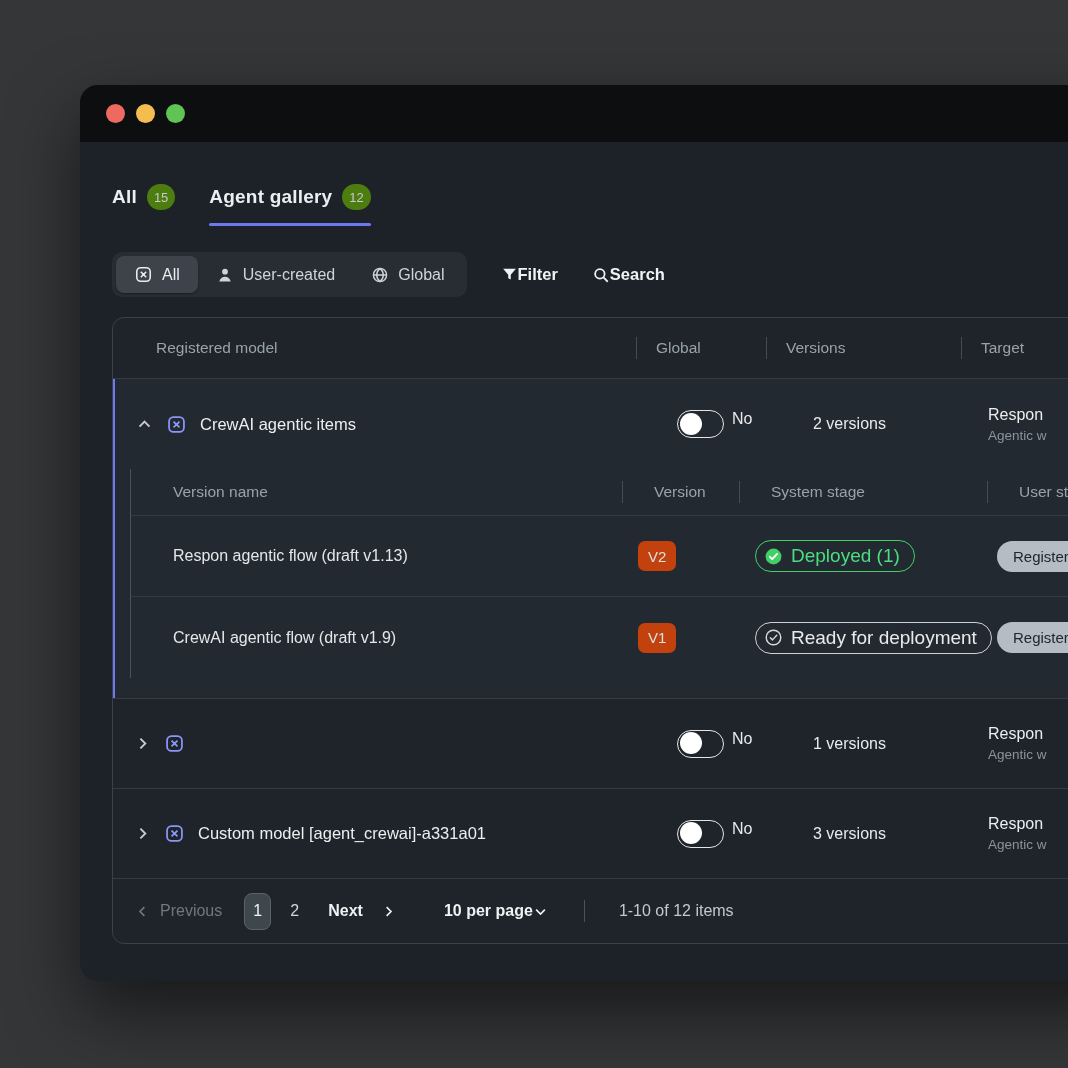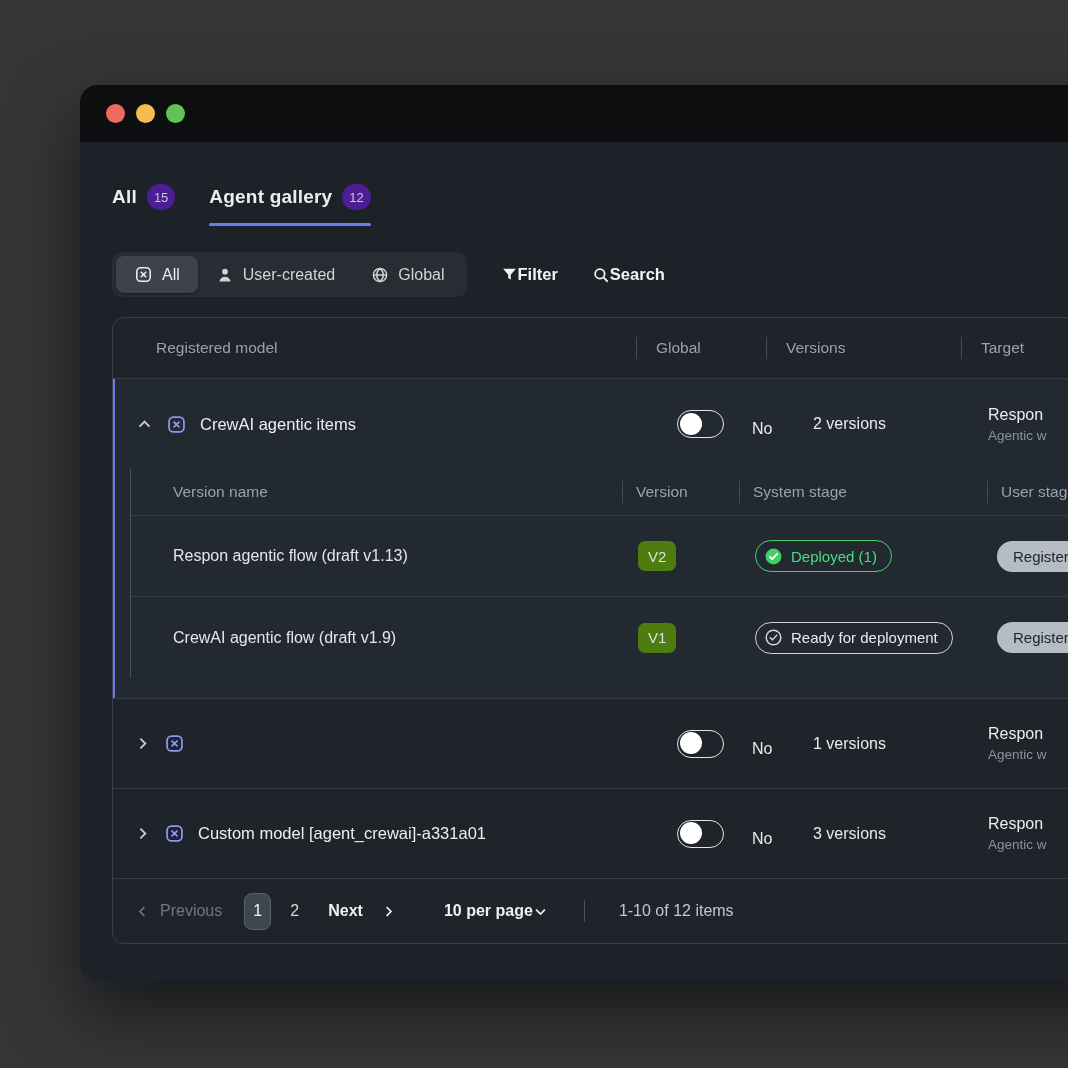--- a/index.html
+++ b/index.html
@@ -25,21 +25,21 @@
   .traffic { width:19px; height:19px; border-radius:50%; }
   .t-red{ background:#ee6a5f; } .t-yellow{ background:#f5bd4f; } .t-green{ background:#5fc454; }
 
   .content { padding:0 32px; }
 
   
   .tabs { display:flex; gap:34px; margin-top:42px; }
   .tab { display:flex; align-items:center; gap:10px; padding-bottom:16px; position:relative; cursor:pointer; }
   .tab-label { font-size:19px; font-weight:600; color:#eceef0; letter-spacing:.2px; }
   .tab-count {
-    min-width:26px; height:26px; border-radius:13px; background:#4c1d95;
+    min-width:26px; height:26px; border-radius:13px; background:#4d7c0f;
     color:#c4cad0; font-size:13px; display:flex; align-items:center; justify-content:center; padding:0 7px;
   }
   .tab.active::after {
     content:""; position:absolute; left:0; right:0; bottom:0; height:3px;
     background:#6d79f1; border-radius:2px;
   }
 
   
   .filterbar { display:flex; align-items:center; margin-top:26px; gap:34px; }
   .segmented {
@@ -79,56 +79,56 @@
     display:grid; grid-template-columns:523px 130px 195px 1fr;
     height:90px; align-items:center;
     border-bottom:1px solid #343b42;
   }
   .group-expanded .mrow { grid-template-columns:521px 130px 195px 1fr; border-bottom:none; }
   .mrow .name-cell { display:flex; align-items:center; gap:13px; padding-left:21px; }
   .mrow .name { font-size:16.5px; color:#eceef0; white-space:nowrap; }
   .model-icon { color:#8c96f7; }
   .chev { color:#c6ccd1; cursor:pointer; display:inline-flex; }
 
-  .toggle-cell { display:flex; align-items:flex-end; gap:28px; padding-left:41px; }
+  .toggle-cell { display:flex; align-items:flex-start; gap:8px; padding-left:41px; }
   .toggle {
     width:47px; height:28px; border:1.5px solid #e3e6e8; border-radius:15px;
     position:relative; cursor:pointer; flex:none;
   }
   .toggle .knob { position:absolute; left:1.5px; top:1.5px; width:22px; height:22px; background:#fff; border-radius:50%; }
   .toggle-label { font-size:16px; color:#e8eaec; }
   .versions-cell { padding-left:47px; font-size:16px; color:#e8eaec; }
   .target-cell { padding-left:27px; line-height:1.45; white-space:nowrap; }
   .target-title { font-size:16px; color:#eceef0; }
   .target-sub { font-size:13.5px; color:#8b939b; }
 
   
   .subtable { margin-left:15px; border-left:1px solid #4a525a; }
   .sub-head {
     display:grid; grid-template-columns:491px 117px 248px 1fr;
     height:47px; align-items:center; color:#99a2ab; font-size:15.5px;
     border-bottom:1px solid #343b42;
   }
-  .sub-head .th { position:relative; padding-left:14px; }
+  .sub-head .th { position:relative; padding-left:32px; }
   .sub-head .th.c1 { padding-left:42px; }
   .srow {
     display:grid; grid-template-columns:491px 117px 248px 1fr;
     height:81px; align-items:center;
     border-bottom:1px solid #343b42;
   }
   .srow:last-child { border-bottom:none; }
   .srow .sname { padding-left:42px; font-size:16px; color:#e4e7ea; white-space:nowrap; }
   .vbadge {
     margin-left:16px; display:inline-flex; align-items:center; justify-content:center;
-    background:#4d7c0f; color:#dbe0e4; font-size:15px; border-radius:7px;
+    background:#c2410c; color:#dbe0e4; font-size:15px; border-radius:7px;
     height:30px; padding:0 10px; width:max-content;
   }
   .pill {
     display:inline-flex; align-items:center; gap:8px;
-    height:32px; padding:0 14px 0 8px; border-radius:16px; font-size:15px;
+    height:32px; padding:0 14px 0 8px; border-radius:16px; font-size:19px;
     width:max-content; white-space:nowrap;
   }
   .pill.deployed { margin-left:16px; border:1.5px solid #3fd066; color:#4ade80; }
   .pill.ready { margin-left:16px; border:1.5px solid #cdd2d7; color:#e8eaec; }
   .pill.register {
     margin-left:10px; background:#b5bcc4; color:#21272d; padding:0 16px; height:31px; font-size:15px;
   }
   .group-pad { height:20px; border-bottom:1px solid #343b42; }
   .group-expanded .group-pad { border-bottom:none; }
   .group-sep { border-bottom:1px solid #343b42; }

